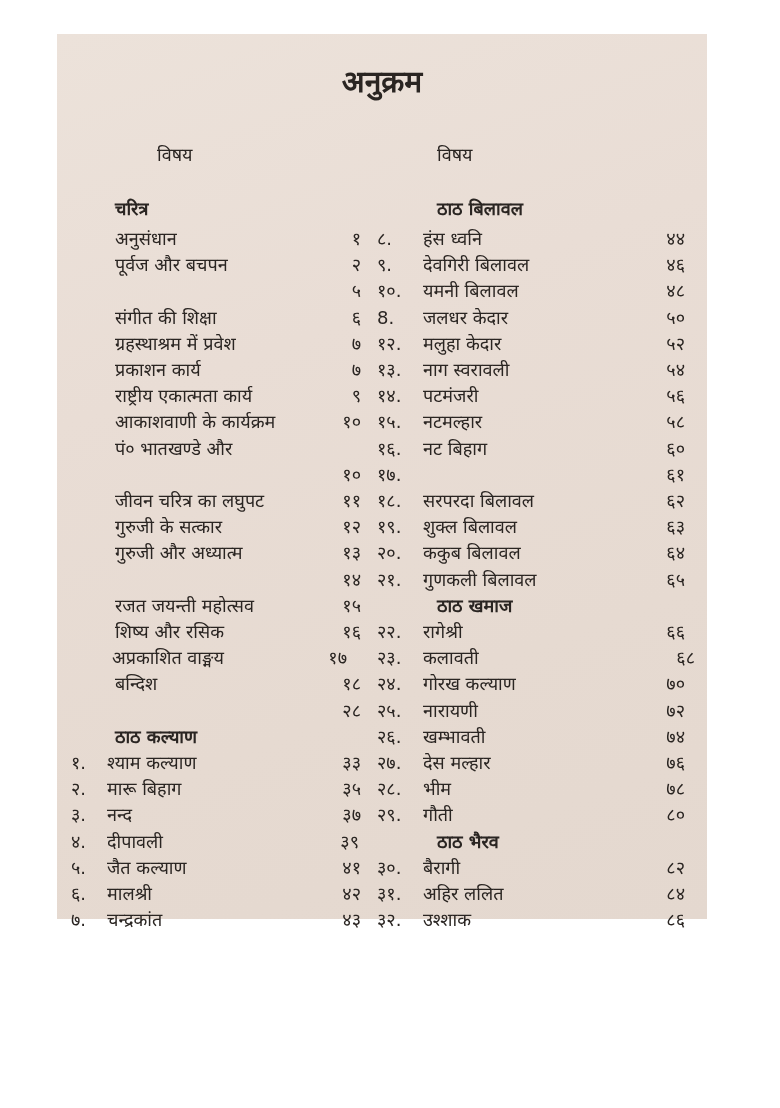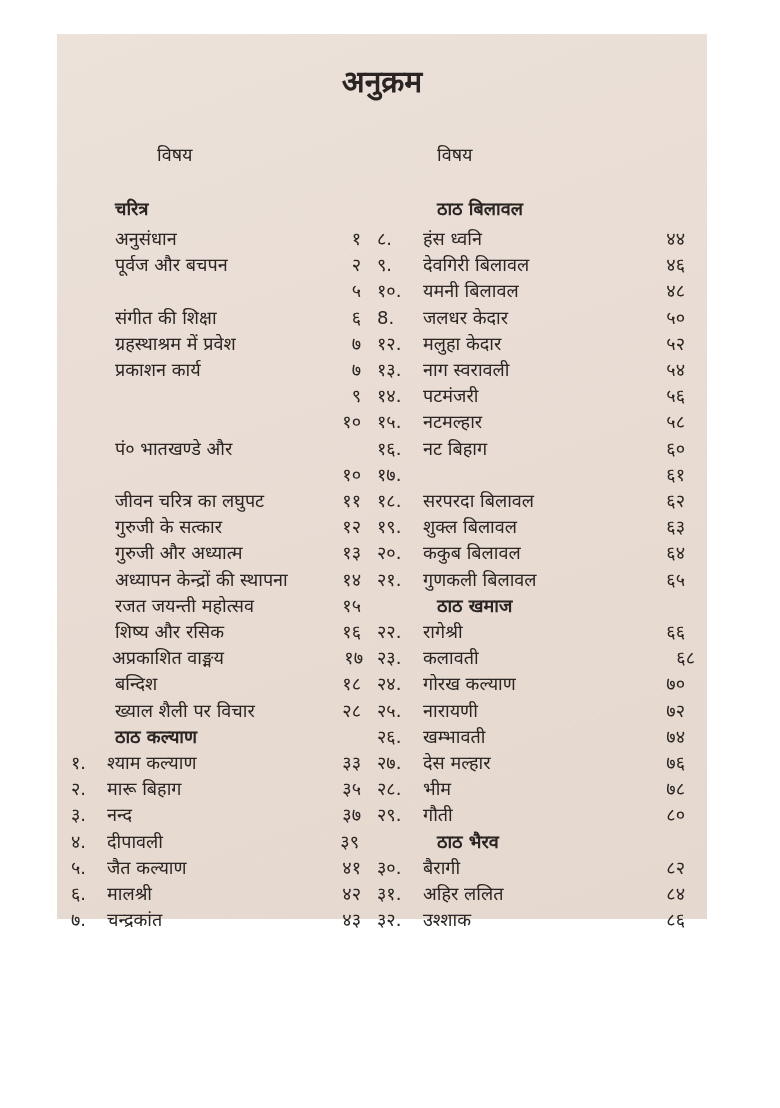--- a/index.html
+++ b/index.html
@@ -49,23 +49,25 @@
       </div>
       <div class="row" style="top:296.79999999999995px;left:0;width:330px">
         <div class="txt" style="left:58px">ग्रहस्थाश्रम में प्रवेश</div>
         <div class="num" style="right:26px">७</div>
       </div>
       <div class="row" style="top:322.99999999999994px;left:0;width:330px">
         <div class="txt" style="left:58px">प्रकाशन कार्य</div>
         <div class="num" style="right:26px">७</div>
       </div>
       <div class="row" style="top:349.19999999999993px;left:0;width:330px">
+        <div class="txt" style="left:58px">राष्ट्रीय एकात्मता कार्य</div>
         <div class="num" style="right:26px">९</div>
       </div>
       <div class="row" style="top:375.3999999999999px;left:0;width:330px">
+        <div class="txt" style="left:58px">आकाशवाणी के कार्यक्रम</div>
         <div class="num" style="right:26px">१०</div>
       </div>
       <div class="row" style="top:401.5999999999999px;left:0;width:330px">
         <div class="txt" style="left:58px">पं० भातखण्डे और</div>
         <div class="num" style="right:26px"></div>
       </div>
       <div class="row" style="top:427.7999999999999px;left:0;width:330px">
         <div class="num" style="right:26px">१०</div>
       </div>
       <div class="row" style="top:453.9999999999999px;left:0;width:330px">
@@ -74,41 +76,39 @@
       </div>
       <div class="row" style="top:480.1999999999999px;left:0;width:330px">
         <div class="txt" style="left:58px">गुरुजी के सत्कार</div>
         <div class="num" style="right:26px">१२</div>
       </div>
       <div class="row" style="top:506.39999999999986px;left:0;width:330px">
         <div class="txt" style="left:58px">गुरुजी और अध्यात्म</div>
         <div class="num" style="right:26px">१३</div>
       </div>
       <div class="row" style="top:532.5999999999999px;left:0;width:330px">
-        <div class="txt" style="left:58px">अध्यापन केन्द्रों की स्थापना</div>
         <div class="num" style="right:26px">१४</div>
       </div>
       <div class="row" style="top:558.8px;left:0;width:330px">
         <div class="txt" style="left:58px">रजत जयन्ती महोत्सव</div>
         <div class="num" style="right:26px">१५</div>
       </div>
       <div class="row" style="top:585px;left:0;width:330px">
         <div class="txt" style="left:58px">शिष्य और रसिक</div>
         <div class="num" style="right:26px">१६</div>
       </div>
       <div class="row" style="top:611.2px;left:0;width:330px">
         <div class="txt" style="left:55px">अप्रकाशित वाङ्मय</div>
-        <div class="num" style="right:24px">१७</div>
+        <div class="num" style="right:40px">१७</div>
       </div>
       <div class="row" style="top:637.4000000000001px;left:0;width:330px">
         <div class="txt" style="left:58px">बन्दिश</div>
         <div class="num" style="right:26px">१८</div>
       </div>
       <div class="row" style="top:663.6000000000001px;left:0;width:330px">
-        <div class="txt" style="left:58px">ख्याल शैली पर विचार</div>
         <div class="num" style="right:26px">२८</div>
       </div>
       <div class="row sec" style="top:689.8000000000002px;left:58px">ठाठ कल्याण</div>
       <div class="row" style="top:716.0000000000002px;left:0;width:330px">
         <div class="txt" style="left:14px">१.</div>
         <div class="txt" style="left:50px">श्याम कल्याण</div>
         <div class="num" style="right:26px">३३</div>
       </div>
       <div class="row" style="top:742.2000000000003px;left:0;width:330px">
         <div class="txt" style="left:14px">२.</div>

